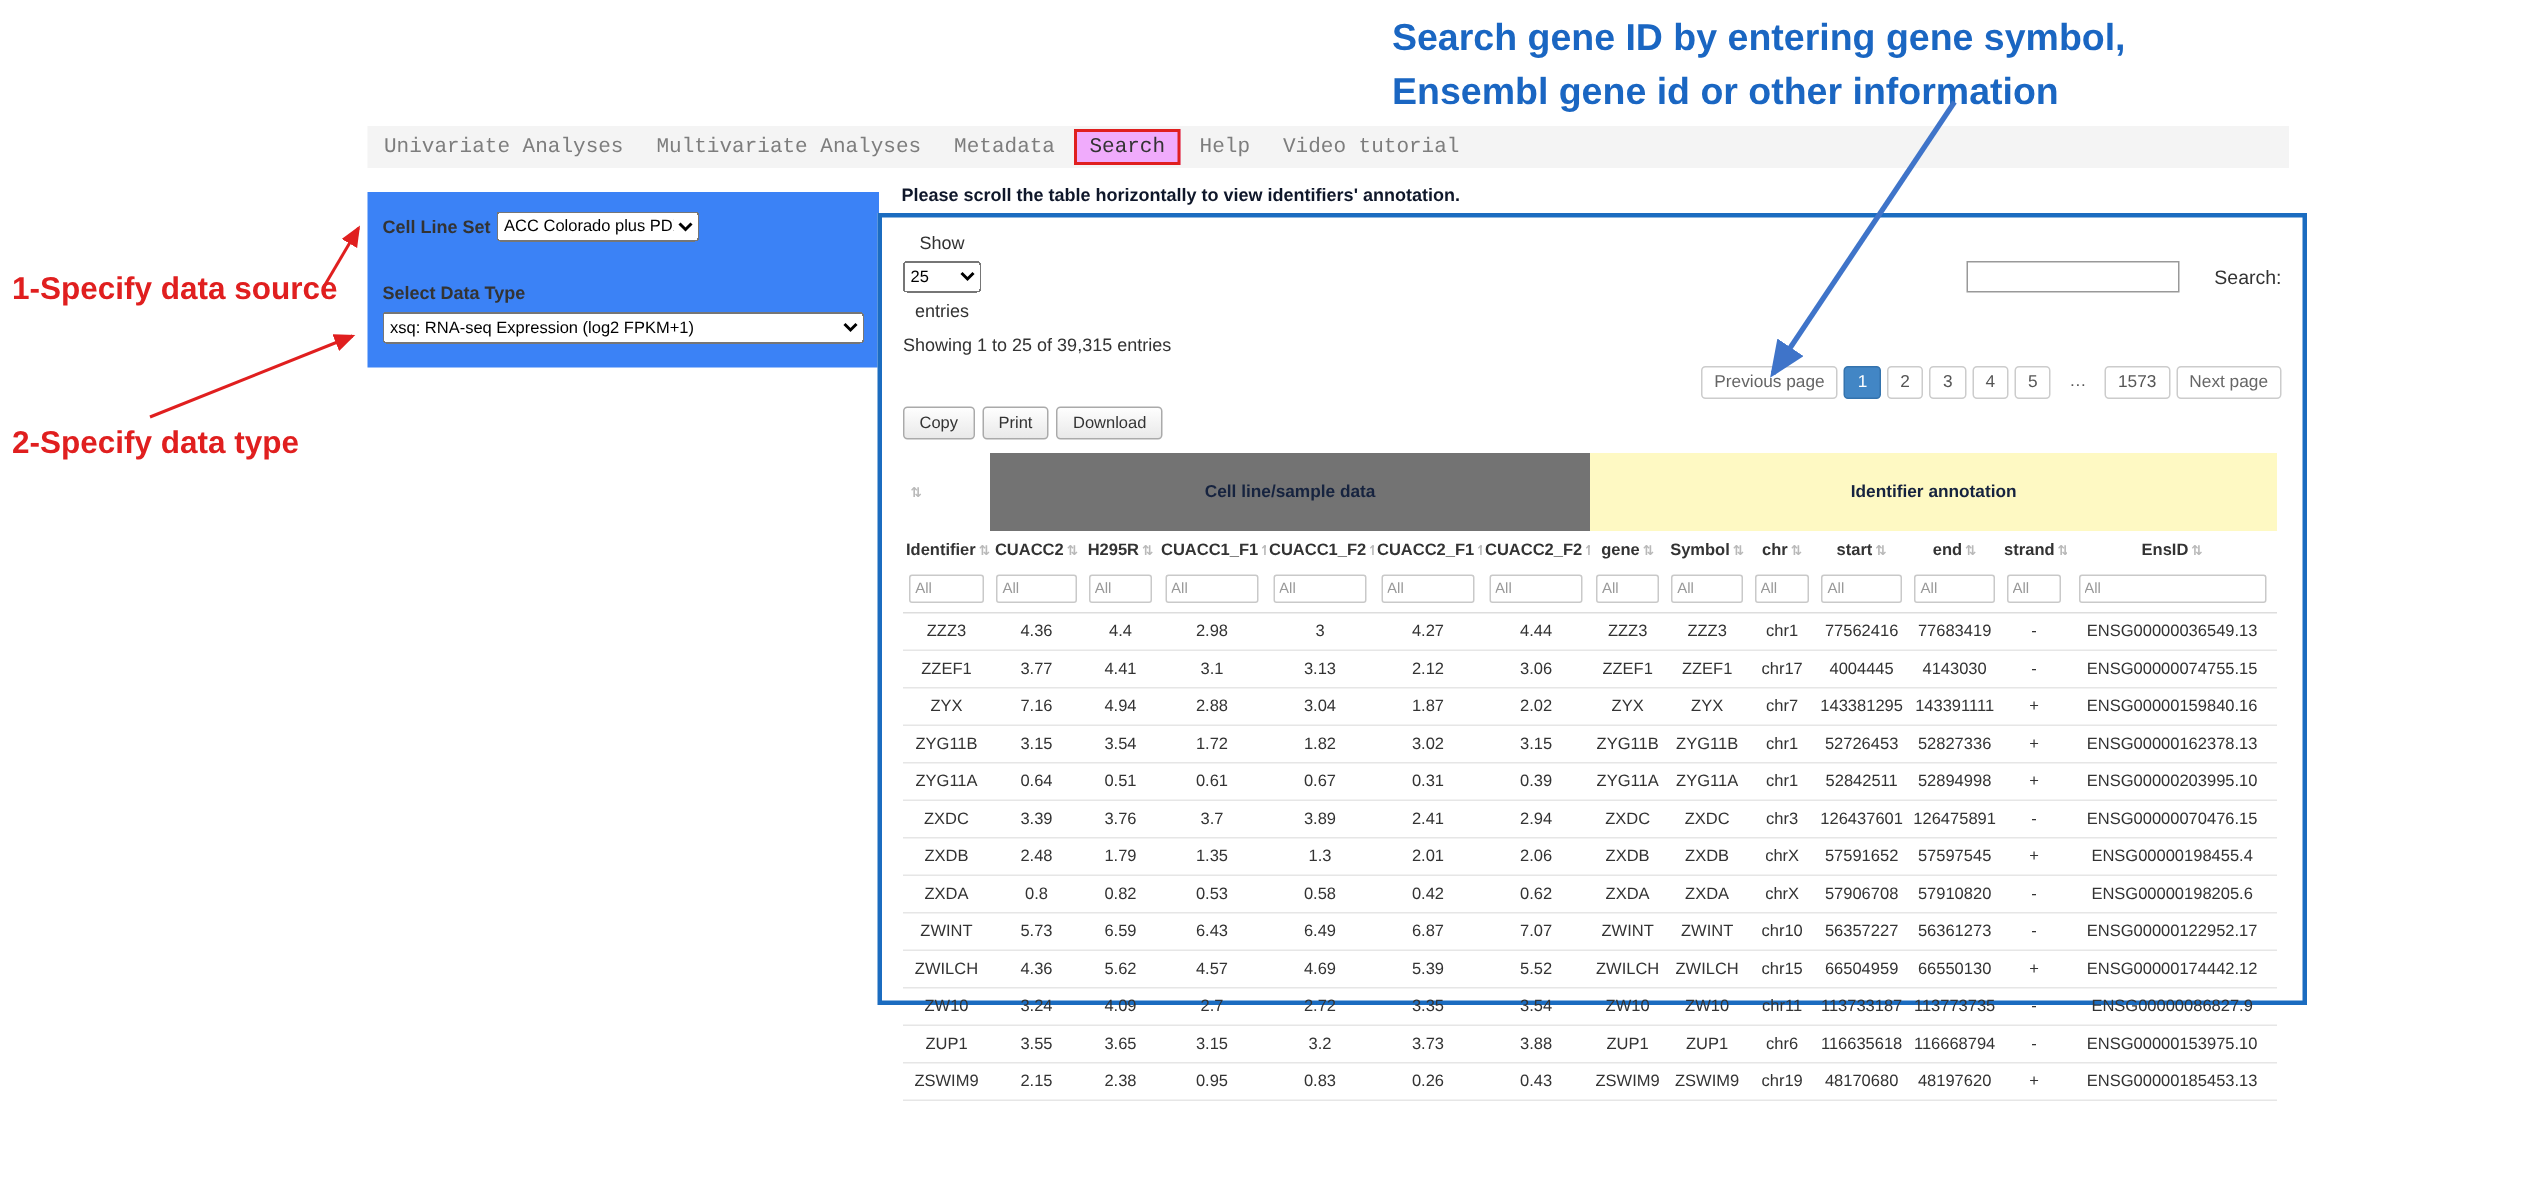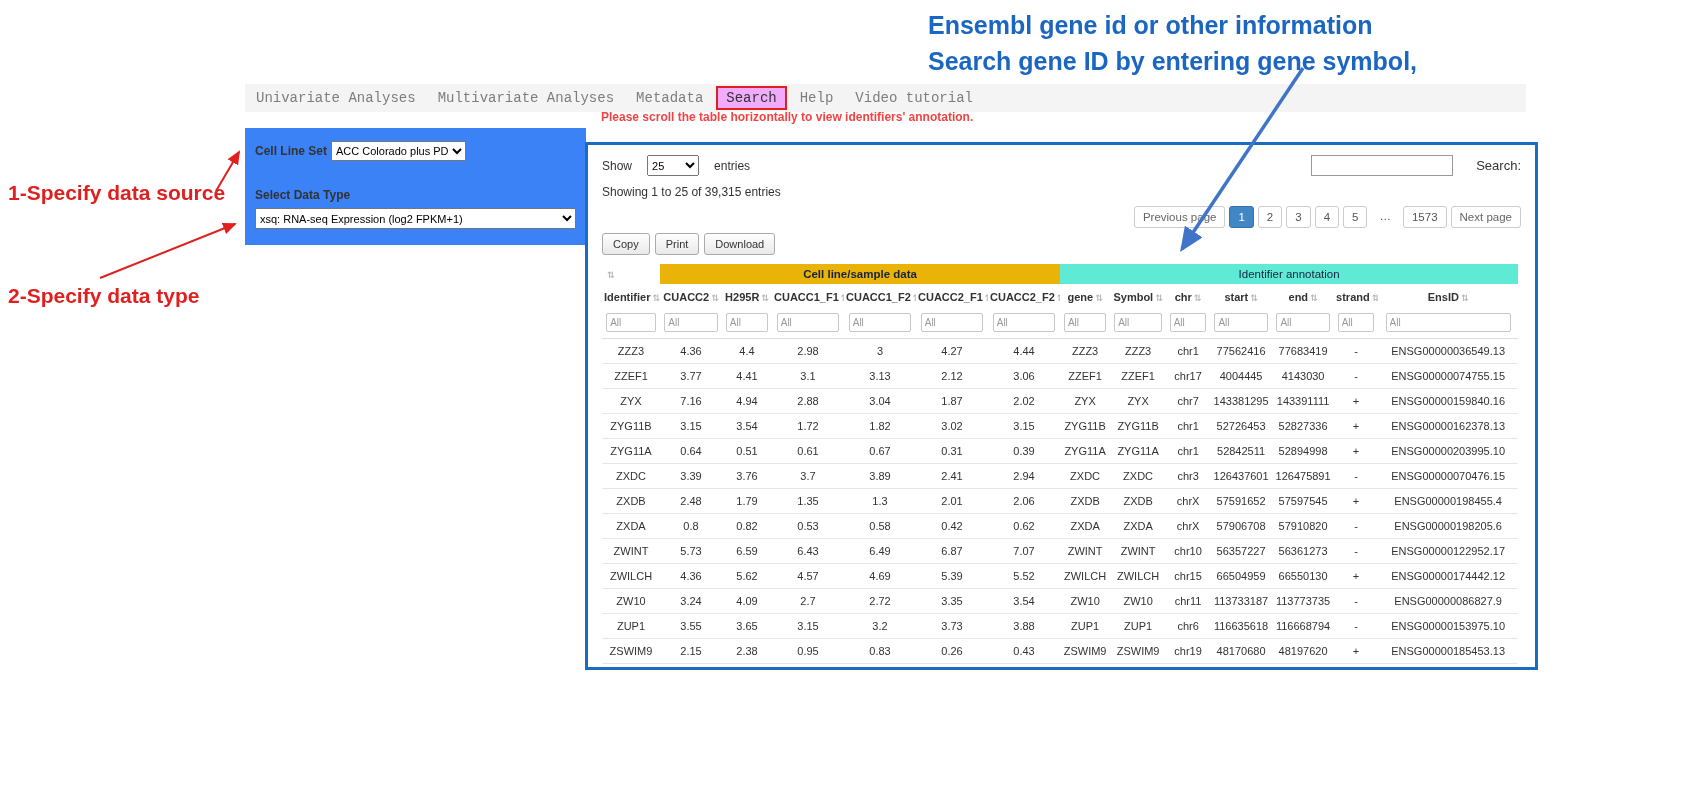--- a/index.html
+++ b/index.html
@@ -19,64 +19,64 @@
   .nav-item { padding:4px 11px; cursor:pointer; white-space:nowrap;font-family:Liberation Mono, monospace; }
   .nav-active { color:#333; border:2px solid #e01f1f; padding:2px 8px; margin:0 2px; background:#f0abfc; }
 
   .left-panel { position:absolute; left:245px; top:128px; width:341px; height:117px; background:#3b82f6; padding:13px 10px 0 10px; }
   .panel-row { display:flex; align-items:center; gap:4px; }
   .panel-label { font-size:12px; font-weight:700; color:#333; }
   .cls-select { font-size:11px; height:20px; width:135px; }
   .dt-label { margin-top:27px; }
   .type-select { margin-top:6px; width:100%; font-size:11px; height:21px; }
 
-  .scroll-note { position:absolute; left:601px; top:110px; font-size:12px; font-weight:700; color:#ef4444; }
+  .scroll-note { position:absolute; left:601px; top:123px; font-size:12px; font-weight:700; color:#0f172a; }
 
   .blue-box { position:absolute; left:585px; top:142px; width:953px; height:528px; border:3px solid #1b6cc0; background:#fff; padding:10px 14px 0 14px; }
 
   .dt-row1 { display:flex; justify-content:space-between; align-items:center; font-size:12px; color:#333; }
-  .show-entries { display:flex; align-items:center; gap:15px; }
+  .show-entries { display:flex; align-items:center; gap:5px;flex-direction:column; }
   .show-entries select { font-size:11px; height:21px; width:52px; }
   .search-wrap { display:flex; align-items:center; gap:23px; }
   .search-input { width:142px; height:21px; border:1px solid #999; padding:2px 4px; font-size:12px; }
   .search-label { font-size:13px; color:#333; }
 
   .showing-text { margin-top:9px; font-size:12px; color:#333; }
 
   .pagination { margin-top:7px; display:flex; justify-content:flex-end; align-items:center; gap:4px; font-size:11.5px; color:#555; }
   .pages { display:flex; gap:4px; }
   .page-btn { border:1px solid #ccc; border-radius:3px; padding:4px 8px; background:#fff; cursor:pointer; min-width:14px; text-align:center; white-space:nowrap; }
   .page-btn.active { background:#4286c5; border-color:#3473ad; color:#fff; }
   .page-btn.ellipsis { border:none; background:none; }
   .nav-page { color:#666; }
 
   .dt-buttons { margin-top:5px; display:flex; gap:5px; }
   .dt-btn { font-size:11px; padding:4px 10px; border:1px solid #aaa; border-radius:3px; background:linear-gradient(#fefefe,#e9e9e9); color:#333; cursor:pointer; font-family:inherit; }
 
   .gene-table { margin-top:9px; width:916px; table-layout:fixed; border-collapse:collapse; font-size:11px; color:#333; text-align:center; }
   .gene-table th, .gene-table td { overflow:hidden; white-space:nowrap; }
   .group-empty { background:#fff; padding:3px; text-align:left; }
-  .group-dark { background:#eab308; font-weight:700; color:#16233f; padding:4px; font-size:11.5px; }
-  .group-light { background:#5eead4; font-weight:400; color:#16233f; padding:4px; font-size:11.5px; }
+  .group-dark { background:#737373; font-weight:700; color:#16233f; padding:4px; font-size:11.5px; }
+  .group-light { background:#fef9c3; font-weight:700; color:#16233f; padding:20px; font-size:11.5px; }
   .col-head { font-weight:700; padding:7px 2px; font-size:11px; cursor:pointer; }
   .sort-icon { color:#b9b9b9; font-size:9px; margin-left:2px; }
   .filter-cell { padding:3px 2px 6px; border-bottom:1px solid #ddd; }
   .filter-cell input { width:92%; font-size:10px; padding:3px 3px; border:1px solid #c9c9c9; border-radius:2px; color:#333; font-family:inherit; }
   .filter-cell input::placeholder { color:#999; }
   .gene-table tbody td { padding:6px 2px; border-top:1px solid #e6e6e6; }
   .gene-table tbody tr:last-child td { border-bottom:1px solid #e6e6e6; }
 </style>
 </head>
 <body>
 
 <div class="canvas">
 
   <div class="blue-note">
+    <div>Search gene ID by entering gene symbol,</div>
     <div>Ensembl gene id or other information</div>
-    <div>Search gene ID by entering gene symbol,</div>
   </div>
 
   <div class="red-note" id="red1">1-Specify data source</div>
   <div class="red-note" id="red2">2-Specify data type</div>
 
   <svg class="arrows" viewBox="0 0 1695 794">
     <defs>
       <marker id="arrow-red" markerWidth="9" markerHeight="8" refX="6" refY="3" orient="auto">
         <path d="M0,0 L7,3 L0,6 z" fill="#e01f1f"></path>
       </marker>

